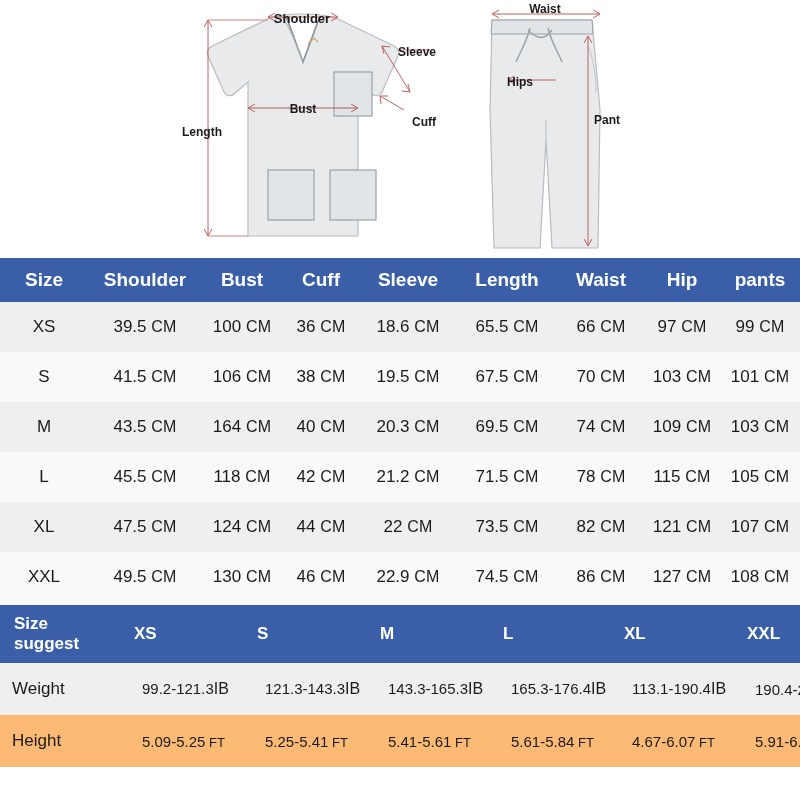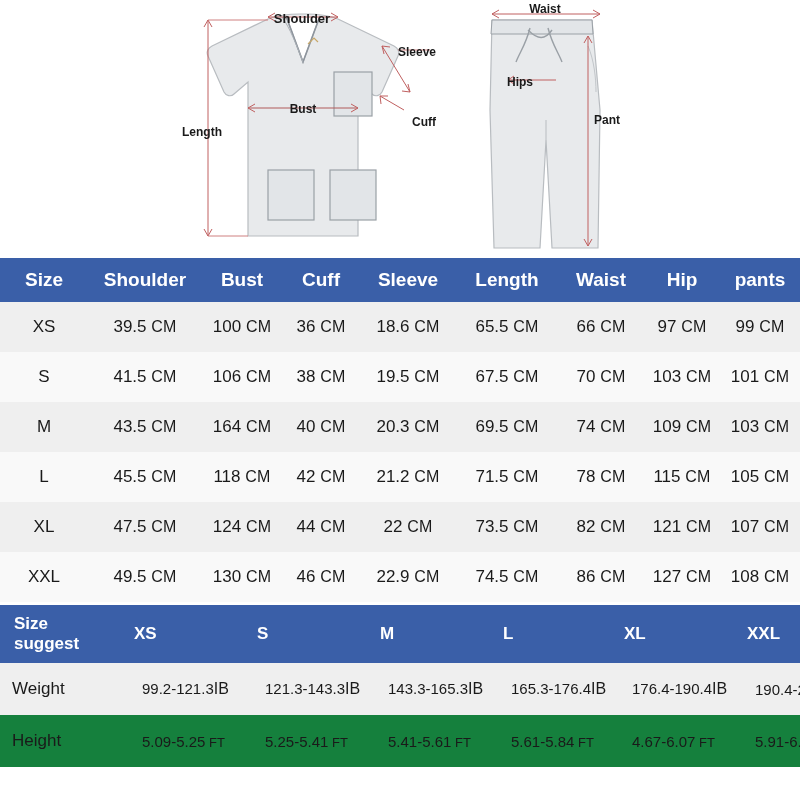--- a/index.html
+++ b/index.html
@@ -90,21 +90,21 @@
   table.suggest td {
     height: 52px;
     font-size: 15px;
     color: #1a1a1a;
     padding: 0 0 0 16px;
     border: none;
     text-align: left;
     vertical-align: middle;
   }
   table.suggest tr.rw1 td { background: #efefef; }
-  table.suggest tr.rw2 td { background: #15803d; }
+  table.suggest tr.rw2 td { background: #fdba74; }
   table.suggest td.rowlabel {
     font-size: 17px;
     padding-left: 12px;
   }
   .usmall { font-size: 16px; }
   .ftunit { font-size: 13px; }
 
   .sizesuggest-label { line-height: 1.15; }
 </style>
 </head>
@@ -292,21 +292,21 @@
         <th style="width:115px">XXL</th>
       </tr>
     </thead>
     <tbody id="suggest-rows">
         <tr class="rw1">
           <td class="rowlabel">Weight</td>
           <td><span>99.2-121.3</span><span class="usmall">IB</span></td>
           <td><span>121.3-143.3</span><span class="usmall">IB</span></td>
           <td><span>143.3-165.3</span><span class="usmall">IB</span></td>
           <td><span>165.3-176.4</span><span class="usmall">IB</span></td>
-          <td><span>176.4-190.4</span><span class="usmall">IB</span></td>
+          <td><span>113.1-190.4</span><span class="usmall">IB</span></td>
           <td><span>190.4-220.5</span></td>
         </tr>
         <tr class="rw2">
           <td class="rowlabel">Height</td>
           <td><span>5.09-5.25</span><span class="ftunit"> FT</span></td>
           <td><span>5.25-5.41</span><span class="ftunit"> FT</span></td>
           <td><span>5.41-5.61</span><span class="ftunit"> FT</span></td>
           <td><span>5.61-5.84</span><span class="ftunit"> FT</span></td>
           <td><span>4.67-6.07</span><span class="ftunit"> FT</span></td>
           <td><span>5.91-6.23</span></td>

